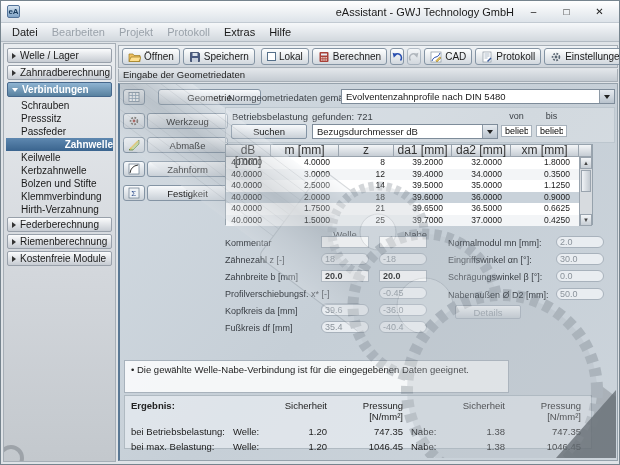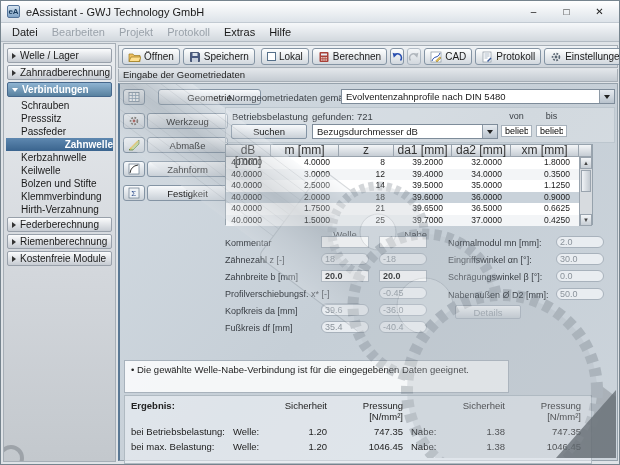--- a/index.html
+++ b/index.html
@@ -10,21 +10,21 @@
     font-family:"Liberation Sans", sans-serif; color:#1a1a1a;
     -webkit-font-smoothing:antialiased;
   }
   
   .titlebar { position:absolute; left:0; top:0; width:100%; height:22px;
     background:linear-gradient(#ffffff,#dde3e9); border-bottom:1px solid #c2cad2;
     display:flex; align-items:center; padding:0 6px; gap:6px; }
   .appicon { width:13px; height:13px; border:1px solid #54749a; border-radius:2px;
     background:linear-gradient(#d6e4f0,#7fa3c6); font-size:8px; font-weight:bold; color:#173a5c;
     display:flex; align-items:center; justify-content:center; }
-  .title { font-size:11px; flex:1; }
+  .title { font-size:11px; flex:1;text-align:right; }
   .winbtn { width:27px; height:18px; display:flex; align-items:center; justify-content:center;
     font-size:10px; color:#222; }
   
   .menubar { position:absolute; left:0; top:22px; width:100%; height:19px;
     background:linear-gradient(#f6f8fa,#d2d8de); border-bottom:1px solid #b2bac2;
     display:flex; align-items:center; padding-left:4px; }
   .menuitem { font-size:11px; padding:0 7px; }
   .menuitem.disabled { color:#9aa2aa; }
   
   .sidebar { position:absolute; left:2px; top:42px; width:113px; height:419px;
@@ -88,21 +88,21 @@
   .grow.sel { background:#c9d2da; }
   .c0{width:45px}.c1{width:68px}.c2{width:55px}.c3{width:58px}.c4{width:59px}.c5{width:68px}
   .vscroll { width:15px; background:#d7dbdf; border-left:1px solid #9aa4ae; display:flex; flex-direction:column; }
   .varr { height:12px; background:linear-gradient(#f4f6f8,#c6cdd4); border:1px solid #9aa4ae;
     font-size:6px; text-align:center; line-height:11px; color:#444; }
   .vthumb { height:22px; margin:1px; background:linear-gradient(90deg,#f0f3f6,#c2c9d0); border:1px solid #9aa4ae; }
   
   .msgbox { position:absolute; left:4px; top:276px; width:385px; height:33px;
     background:rgba(255,255,255,.82); border:1px solid #a8b2bc; font-size:9.5px;
     padding:3px 6px; color:#222; }
-  .results { position:absolute; left:4px; top:311px; width:468px; height:69px;
+  .results { position:absolute; left:4px; top:311px; width:468px; height:54px;
     background:rgba(238,242,246,.6); border:1px solid #b0bac2; padding:4px 6px; }
   .rgrid { display:grid; grid-template-columns:102px 48px 46px 76px 46px 56px 76px; row-gap:4px; font-size:9.5px; color:#222; }
   .rgrid .num, .rgrid .hd { text-align:right; }
   .rgrid .b { font-weight:bold; }
   
   .wm { position:absolute; inset:0; pointer-events:none; z-index:30; }
   svg.icon { display:block; }
 </style>
 </head>
 <body>
@@ -136,22 +136,22 @@
       <span>Zahnradberechnung</span>
     </div>
     <div class="sb-header expanded">
       <span class="arr-d"></span>
       <span>Verbindungen</span>
     </div>
     <div class="sb-item">Schrauben</div>
     <div class="sb-item">Presssitz</div>
     <div class="sb-item">Passfeder</div>
     <div class="sb-item selected">Zahnwelle</div>
+    <div class="sb-item">Keilwelle</div>
     <div class="sb-item">Kerbzahnwelle</div>
-    <div class="sb-item">Keilwelle</div>
     <div class="sb-item">Bolzen und Stifte</div>
     <div class="sb-item">Klemmverbindung</div>
     <div class="sb-item">Hirth-Verzahnung</div>
     <div class="sb-header">
       <span class="arr-r"></span>
       <span>Federberechnung</span>
     </div>
     <div class="sb-header">
       <span class="arr-r"></span>
       <span>Riemenberechnung</span>

